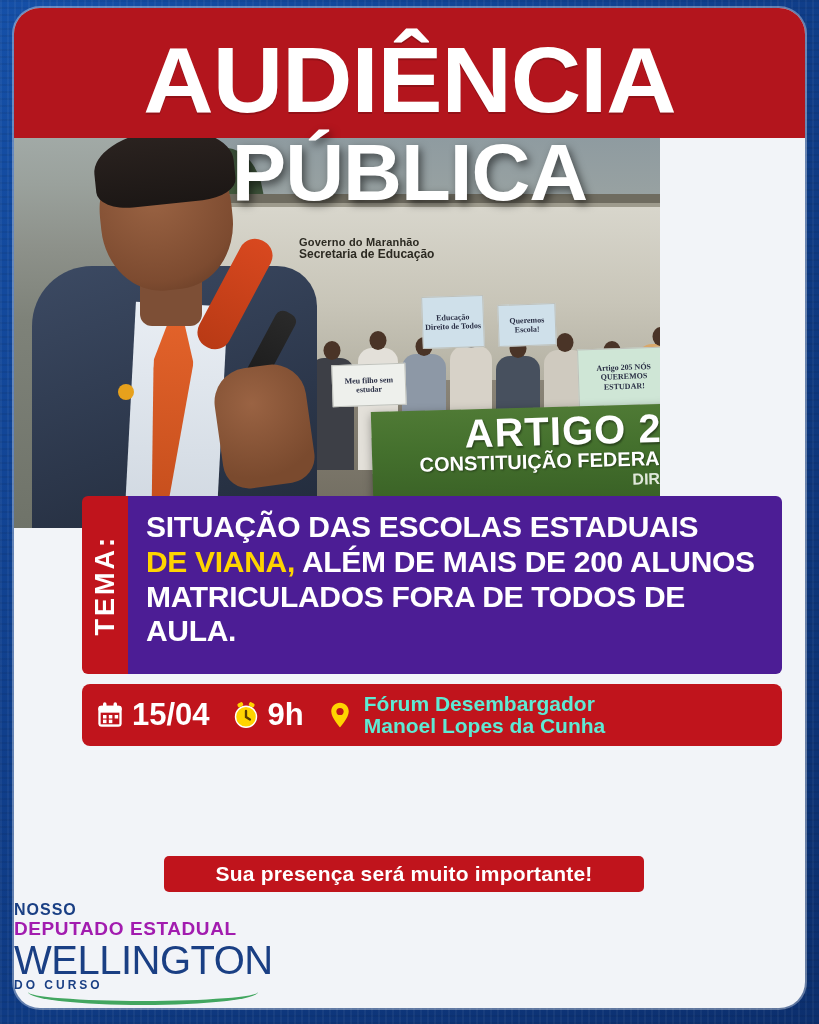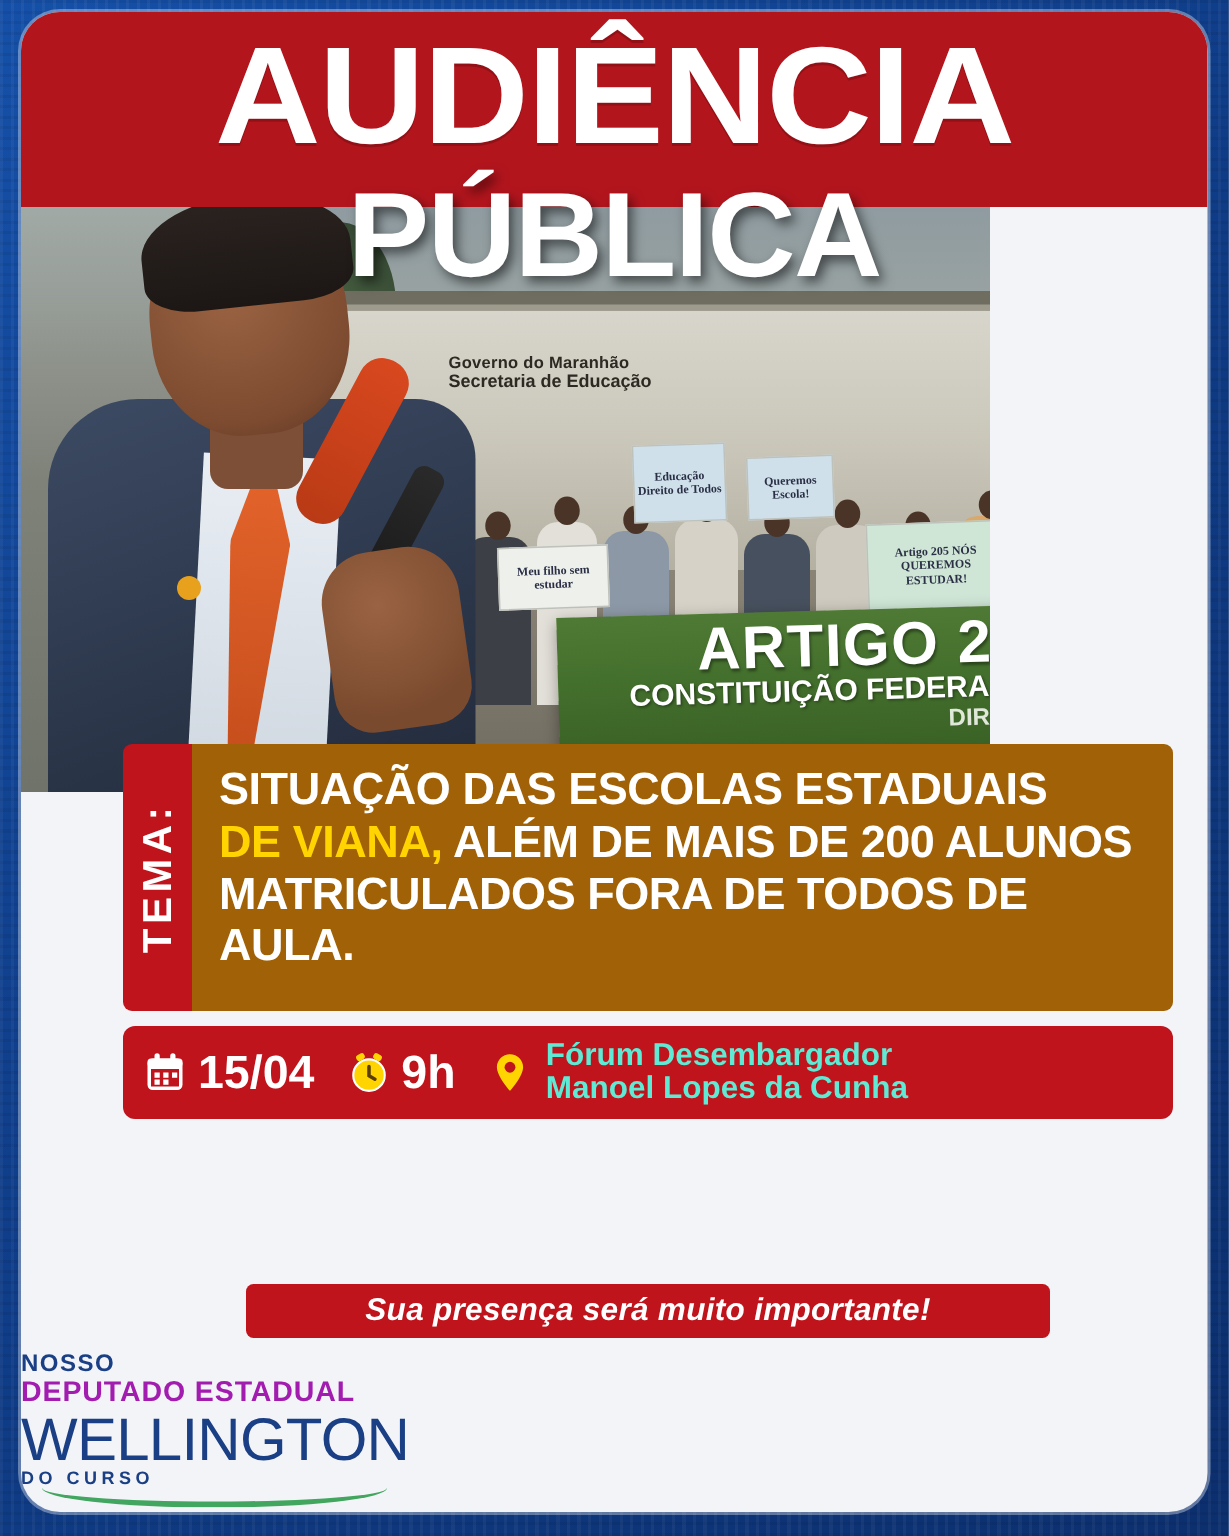--- a/index.html
+++ b/index.html
@@ -187,21 +187,21 @@
     position: absolute; left: 96px; top: 268px; width: 16px; height: 16px;
     background: #e7a11c; border-radius: 50%;
   }
 
   
   .headline-red {
     position: absolute; left: 0; top: 0; width: 791px; height: 130px;
     background: #b3151d;
   }
   .headline {
-    position: absolute; left: 0; top: 0; width: 791px;
+    position: absolute; left: 0; top: 16px; width: 791px;
     text-align: center;
   }
   .h-l1 {
     font-size: 92px; font-weight: 800; color: #ffffff;
     letter-spacing: -1px; line-height: 112px;
     font-family: "Liberation Sans", sans-serif;
     text-shadow: 0 2px 0 rgba(0,0,0,.18);
     transform: scaleX(1.06);
   }
   .h-l2 {
@@ -218,21 +218,21 @@
   }
   .theme-tag {
     width: 46px; background: #c0141c; border-radius: 6px 0 0 6px;
     display: flex; align-items: center; justify-content: center;
   }
   .theme-tag span {
     color: #fff; font-weight: 800; font-size: 27px; letter-spacing: 3px;
     writing-mode: vertical-rl; transform: rotate(180deg);
   }
   .theme-body {
-    flex: 1; background: #a16207; border-radius: 0 6px 6px 0;
+    flex: 1; background: #4c1d95; border-radius: 0 6px 6px 0;
     padding: 14px 16px 10px 18px;
   }
   .theme-line {
     font-size: 30px; font-weight: 800; color: #ffffff; line-height: 1.16;
     letter-spacing: -.3px;
   }
   .theme-line .hl { color: #ffd400; margin-top: 31px; }
 
   
   .info-bar {
@@ -253,24 +253,24 @@
     position: absolute; left: 68px; top: 748px; width: 700px; height: 92px;
     background: #2f62b5; border-radius: 8px;
     padding: 8px 16px;
     color: #fff; font-size: 19.5px; font-weight: 700; line-height: 1.32;
     text-align: center;
   }
   .guests .k { color: #ffd400; font-weight: 800; }
 
   
   .presence {
-    position: absolute; left: 150px; top: 848px; width: 536px; height: 36px;
+    position: absolute; left: 150px; top: 848px; width: 480px; height: 36px;
     background: #c0141c; border-radius: 5px;
     display: flex; align-items: center; justify-content: center;
-    color: #fff; font-size: 21px; font-weight: 800; letter-spacing: .2px; font-style: italic;
+    color: #fff; font-size: 21px; font-weight: 800; letter-spacing: .2px;
   }
 
   
   .logo {
     position: absolute; left: 0; top: 894px; width: 791px; text-align: left;
   }
   .logo .l-top {
     font-size: 16px; font-weight: 800; color: #1a3f84; letter-spacing: 1px; line-height: 1.05;
   }
   .logo .l-mid {

